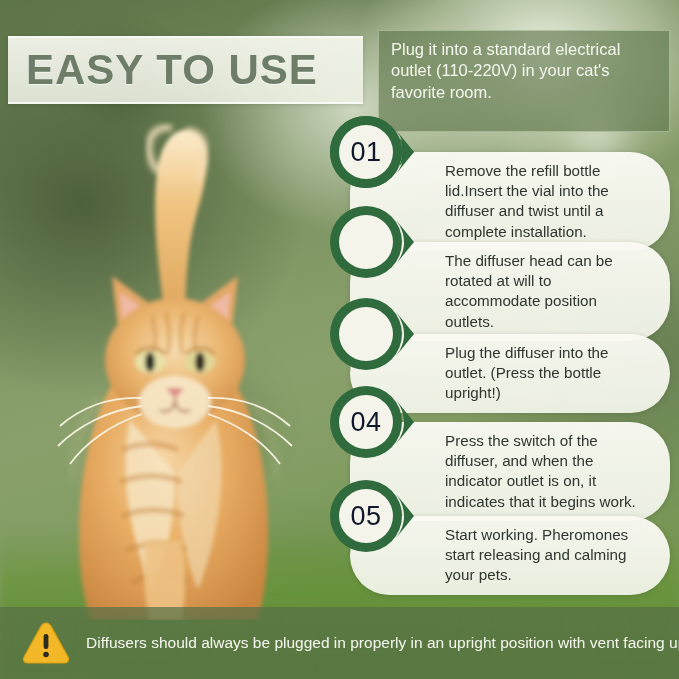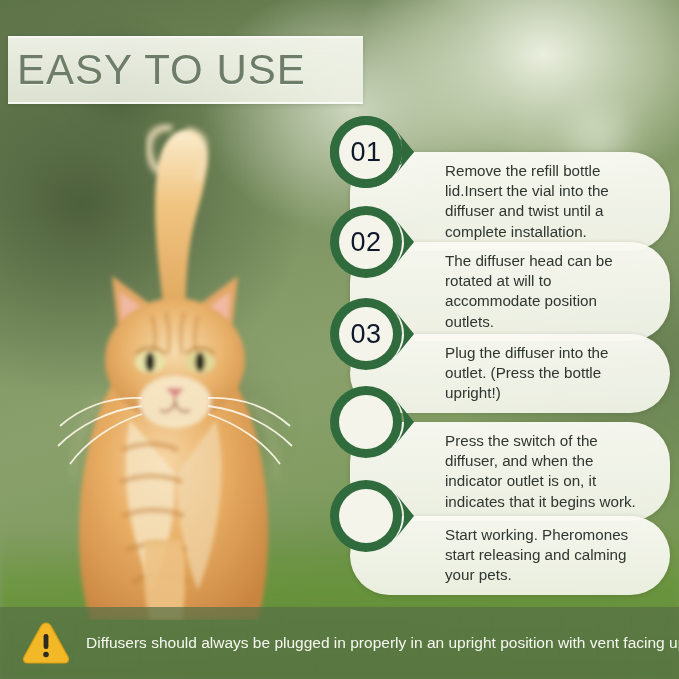--- a/index.html
+++ b/index.html
@@ -55,22 +55,22 @@
   .header{position:absolute;left:0;top:0;width:679px;height:140px;}
   .title-panel{
     position:absolute;left:8px;top:36px;width:355px;height:64px;
     background:linear-gradient(180deg,rgba(246,247,238,.93) 0%,rgba(238,241,228,.88) 100%);
     border-top:2px solid rgba(255,255,255,.75);
     border-bottom:2px solid rgba(255,255,255,.55);
     display:flex;align-items:center;
     box-shadow:0 1px 4px rgba(40,60,30,.18);
   }
   .title-text{
-    font-size:42px;font-weight:normal;letter-spacing:1px;
-    color:#6d7d68;padding-left:9px;line-height:1;
+    font-size:42px;font-weight:bold;letter-spacing:1px;
+    color:#6d7d68;padding-left:18px;line-height:1;
     text-shadow:0 1px 0 rgba(255,255,255,.6);
   }
   .header-note{
     position:absolute;left:378px;top:30px;width:292px;height:102px;
     background:rgba(92,116,72,.62);
     border:1px solid rgba(225,235,210,.45);
     box-sizing:border-box;
     padding:8px 10px 6px 12px;
     color:#f4f7ee;font-size:16.5px;line-height:1.30;
   }
@@ -235,20 +235,23 @@
         <path d="M100 280 C80 300 72 330 74 360"></path>
         <path d="M250 280 C270 300 278 330 276 360"></path>
       </g>
     </svg>
   </div>
 
   <div class="header">
     <div class="title-panel">
       <div class="title-text">EASY TO USE</div>
     </div>
+    <div class="header-note">
+      <span>Plug it into a standard electrical outlet (110-220V) in your cat's favorite room.</span>
+    </div>
   </div>
 
   <div class="steps">
 
     <div class="step" style="top:6px;">
       <div class="step-panel">
         <div class="step-text">Remove the refill bottle lid.Insert the vial into the diffuser and twist until a complete installation.</div>
       </div>
       <div class="badge">
         <svg viewBox="0 0 84 72" width="84" height="72">
@@ -264,61 +267,61 @@
     <div class="step" style="top:96px;">
       <div class="step-panel">
         <div class="step-text">The diffuser head can be rotated at will to accommodate position outlets.</div>
       </div>
       <div class="badge">
         <svg viewBox="0 0 84 72" width="84" height="72">
           <path d="M66 14 L84 36 L66 58 C72 50 74 43 74 36 C74 29 72 22 66 14 Z" fill="#2f6b3c"></path>
           <circle cx="36" cy="36" r="36" fill="#2f6b3c"></circle>
           <circle cx="36" cy="36" r="27" fill="#f4f4ea"></circle>
         </svg>
-        <div class="badge-num">02</div>
       </div>
     </div>
 
     <div class="step" style="top:188px;">
       <div class="step-panel">
         <div class="step-text">Plug the diffuser into the outlet. (Press the bottle upright!)</div>
       </div>
       <div class="badge">
         <svg viewBox="0 0 84 72" width="84" height="72">
           <path d="M66 14 L84 36 L66 58 C72 50 74 43 74 36 C74 29 72 22 66 14 Z" fill="#2f6b3c"></path>
           <circle cx="36" cy="36" r="36" fill="#2f6b3c"></circle>
           <circle cx="36" cy="36" r="27" fill="#f4f4ea"></circle>
         </svg>
-        <div class="badge-num">03</div>
       </div>
     </div>
 
     <div class="step" style="top:276px;">
       <div class="step-panel">
         <div class="step-text">Press the switch of the diffuser, and when the indicator outlet is on, it indicates that it begins work.</div>
       </div>
       <div class="badge">
         <svg viewBox="0 0 84 72" width="84" height="72">
           <path d="M66 14 L84 36 L66 58 C72 50 74 43 74 36 C74 29 72 22 66 14 Z" fill="#2f6b3c"></path>
           <circle cx="36" cy="36" r="36" fill="#2f6b3c"></circle>
           <circle cx="36" cy="36" r="27" fill="#f4f4ea"></circle>
         </svg>
+        <div class="badge-num">04</div>
       </div>
     </div>
 
     <div class="step" style="top:370px;">
       <div class="step-panel">
         <div class="step-text">Start working. Pheromones start releasing and calming your pets.</div>
       </div>
       <div class="badge">
         <svg viewBox="0 0 84 72" width="84" height="72">
           <path d="M66 14 L84 36 L66 58 C72 50 74 43 74 36 C74 29 72 22 66 14 Z" fill="#2f6b3c"></path>
           <circle cx="36" cy="36" r="36" fill="#2f6b3c"></circle>
           <circle cx="36" cy="36" r="27" fill="#f4f4ea"></circle>
         </svg>
+        <div class="badge-num">05</div>
       </div>
     </div>
 
   </div>
 
   <div class="warnbar">
     <svg class="warn-icon" width="48" height="44" viewBox="0 0 48 44">
       <path d="M24 2 C26.5 2 28 3.4 29.2 5.6 L46 36 C47.4 38.6 46 42 43 42 L5 42 C2 42 0.6 38.6 2 36 L18.8 5.6 C20 3.4 21.5 2 24 2 Z" fill="#f2b828" stroke="#d79e12" stroke-width="1.2"></path>
       <rect x="21.6" y="13" width="4.8" height="15" rx="2.2" fill="#2d2a20"></rect>
       <circle cx="24" cy="33.5" r="2.8" fill="#2d2a20"></circle>

